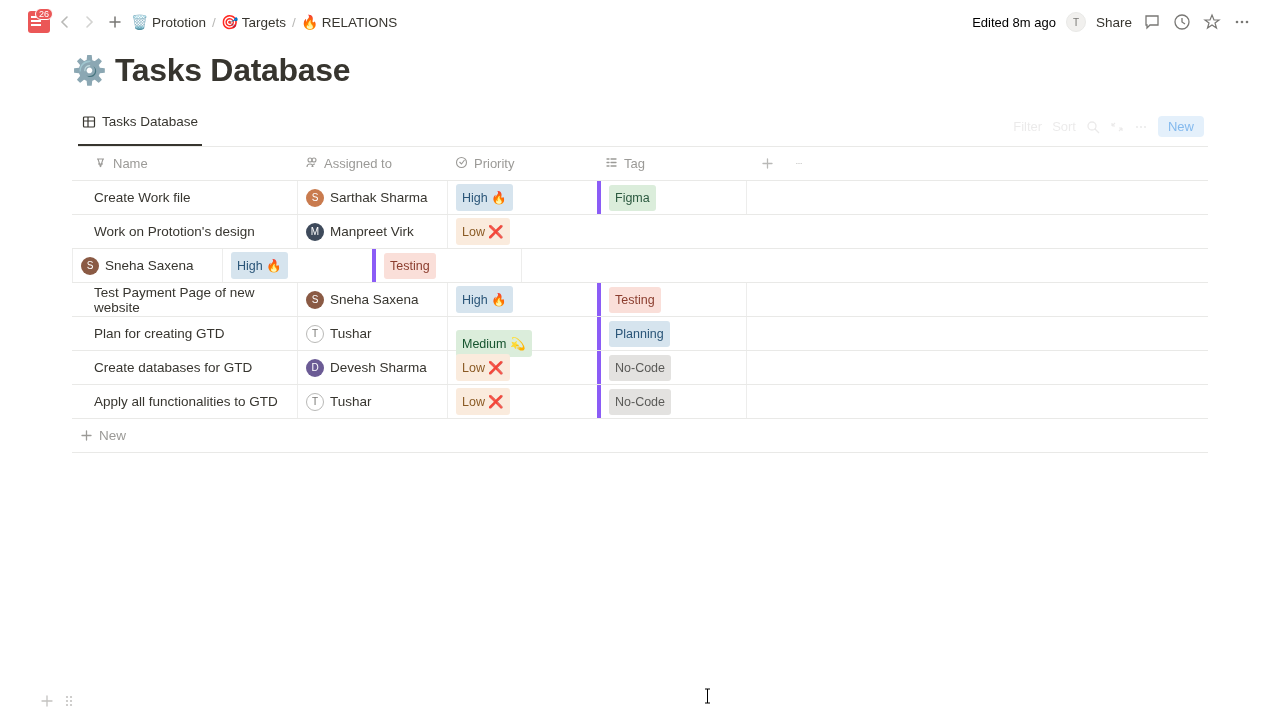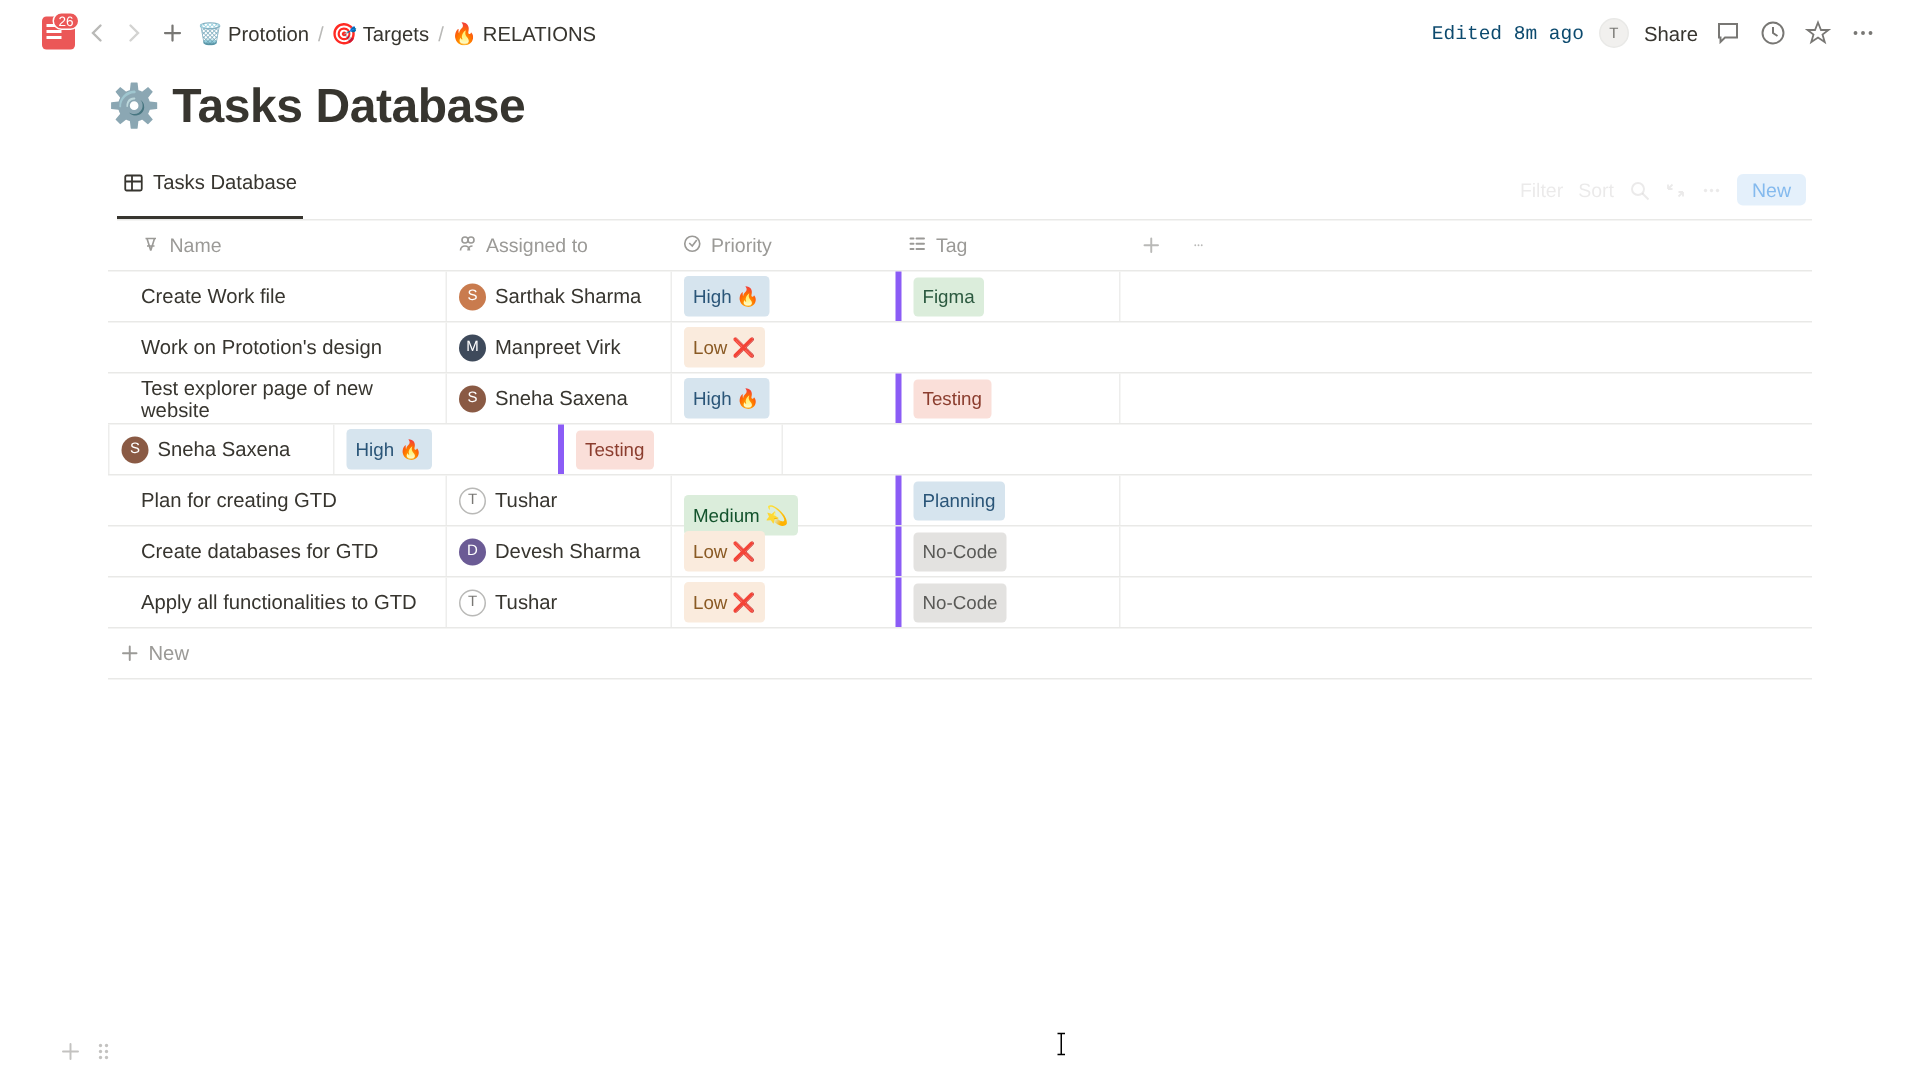--- a/index.html
+++ b/index.html
@@ -39,21 +39,21 @@
     position: absolute; top: -3px; right: -3px;
     background: #eb5757; color: #fff; font-size: 9px;
     padding: 0 3px; border-radius: 6px; border: 1px solid #fff;
   }
   .nav-arrow { color: #b9b9b7; font-size: 16px; cursor: pointer; padding: 0 2px; }
   .plus-btn { color: #787774; font-size: 16px; padding: 0 4px; cursor: pointer; }
   .breadcrumb { display: flex; align-items: center; gap: 4px; font-size: 13.5px; }
   .bc-item { display: flex; align-items: center; gap: 4px; cursor: pointer; }
   .bc-sep { color: #b9b9b7; padding: 0 2px; }
   .bc-icon { width: 16px; height: 16px; display: inline-flex; align-items: center; justify-content: center; font-size: 14px; }
-  .edited { font-size: 13px; color: #0c4a6e; font-family: Liberation Mono, monospace; }
+  .edited { font-size: 13px; color: #000000; }
   .avatar-sm {
     width: 20px; height: 20px; border-radius: 50%;
     background: #f1f0ee; border: 1px solid #e9e9e7;
     display: inline-flex; align-items: center; justify-content: center;
     font-size: 10px; color: #787774;
   }
   .share-lbl { font-size: 13.5px; color: #37352f; cursor: pointer; }
   .icon-btn { width: 20px; height: 20px; display: inline-flex; align-items: center; justify-content: center; color: #787774; cursor: pointer; }
 
   
@@ -340,33 +340,33 @@
     <div class="cell cell-name">Work on Prototion's design</div>
     <div class="cell cell-assigned">
       <span class="avatar av-manpreet">M</span>
       <span>Manpreet Virk</span>
     </div>
     <div class="cell cell-priority">
       <span class="pill p-low">Low ❌</span>
     </div>
   </div>
       <div class="db-row">
-    <div class="cell cell-name">Test explorer page of new website</div>
     <div class="cell cell-assigned">
       <span class="avatar av-sneha">S</span>
       <span>Sneha Saxena</span>
     </div>
     <div class="cell cell-priority">
       <span class="pill p-high">High 🔥</span>
     </div>
     <div class="cell cell-tag">
       <span class="pill t-testing">Testing</span>
     </div>
   </div>
       <div class="db-row">
+    <div class="cell cell-name">Test Payment Page of new website</div>
     <div class="cell cell-assigned">
       <span class="avatar av-sneha">S</span>
       <span>Sneha Saxena</span>
     </div>
     <div class="cell cell-priority">
       <span class="pill p-high">High 🔥</span>
     </div>
     <div class="cell cell-tag">
       <span class="pill t-testing">Testing</span>
     </div>

